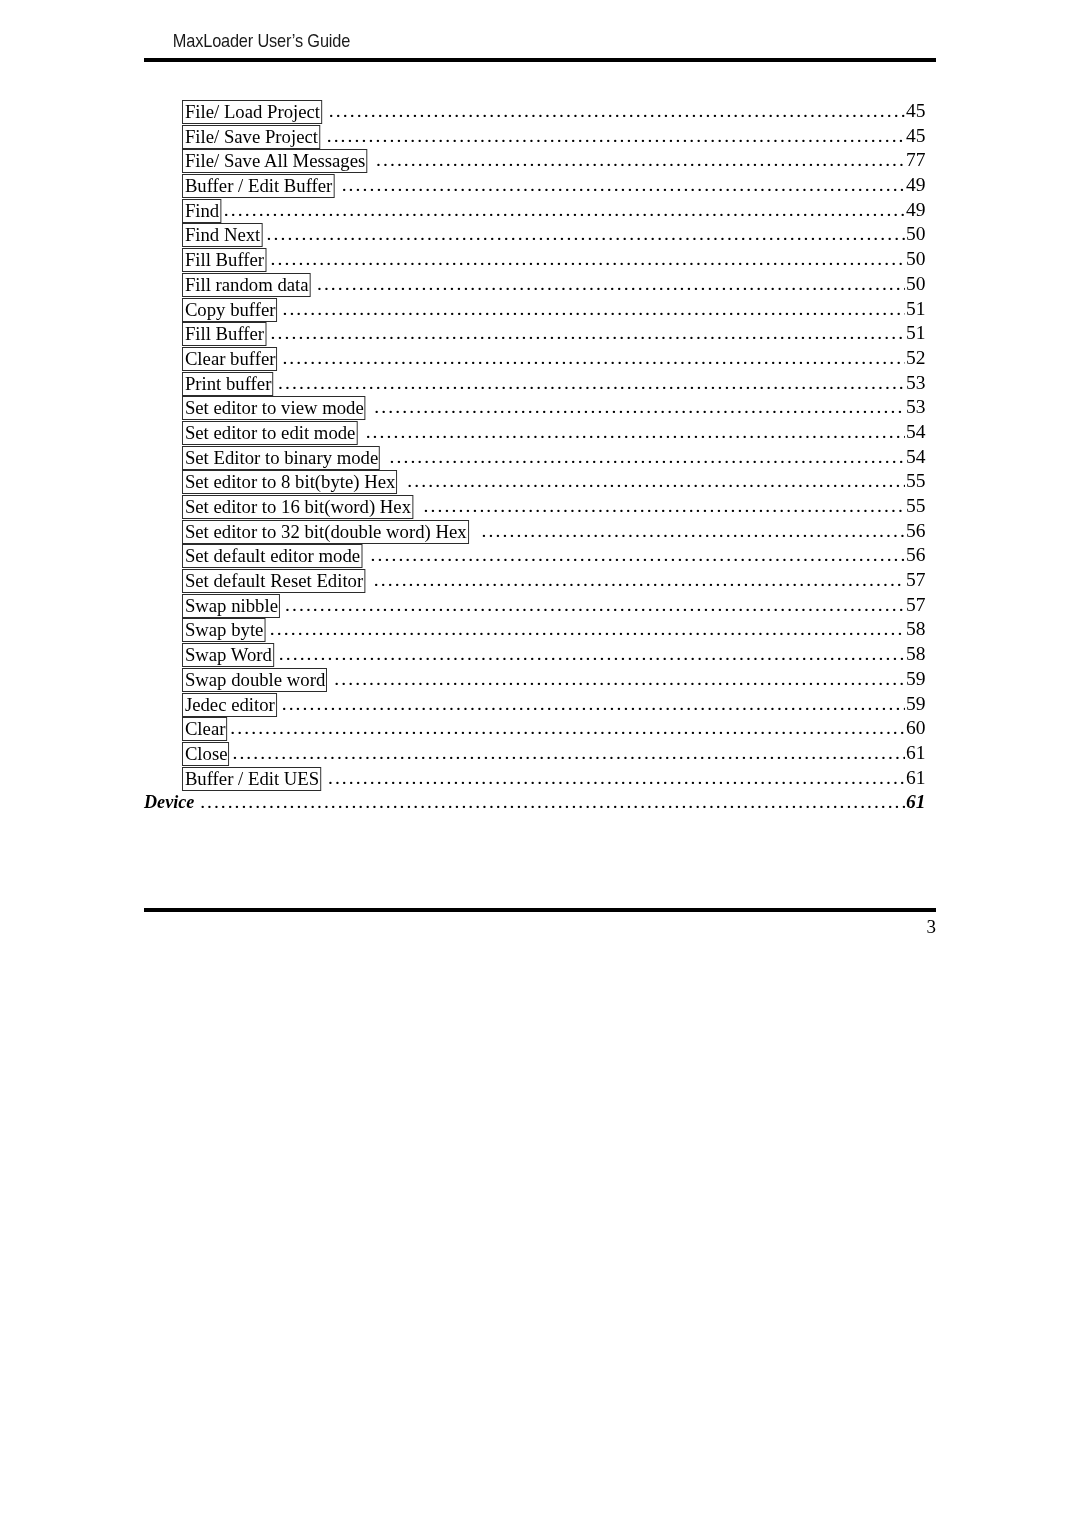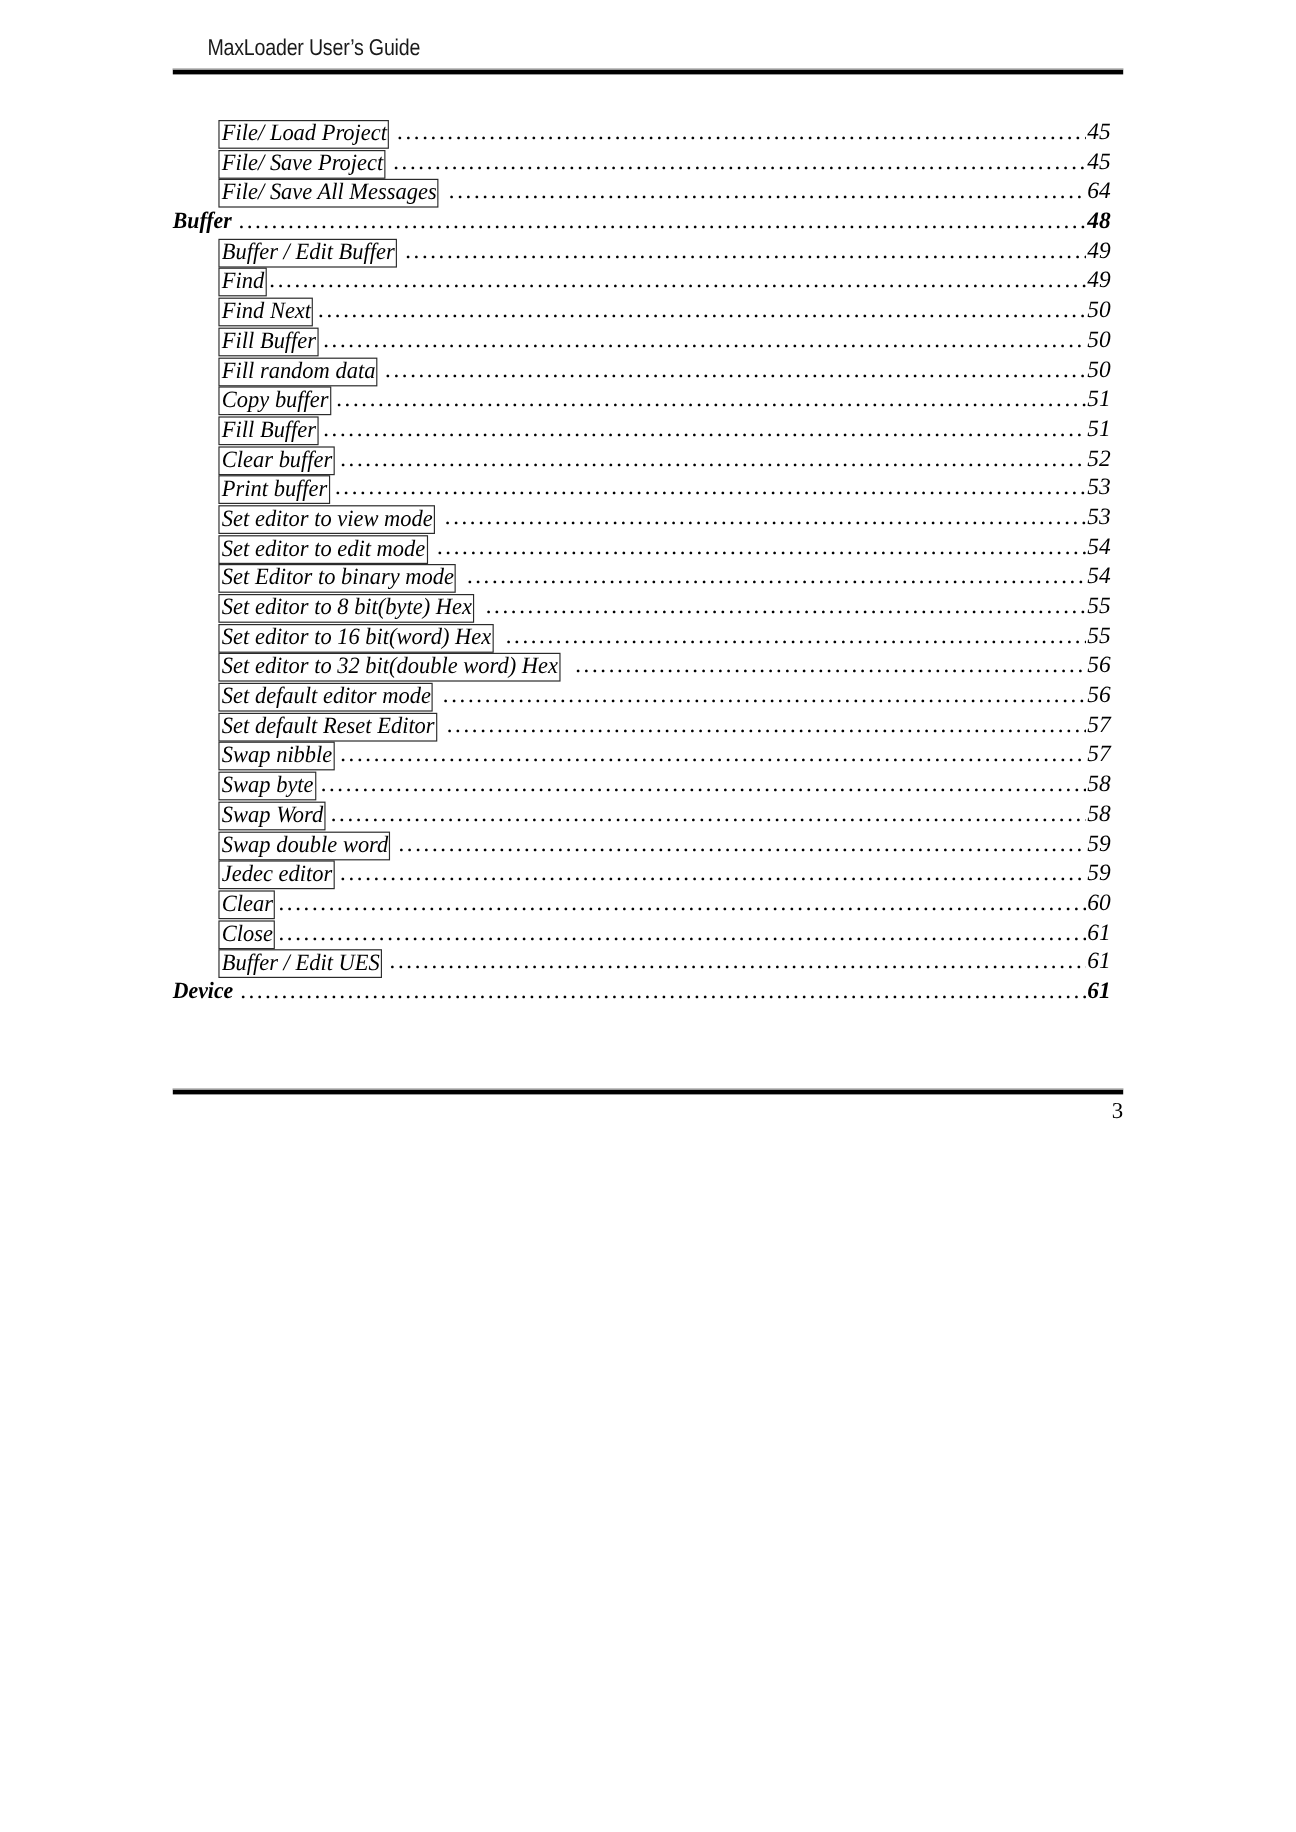--- a/index.html
+++ b/index.html
@@ -65,21 +65,21 @@
     top: 100px;
     width: 792px;
   }
   .toc-row {
     position: relative;
     height: 24.7px;
     display: flex;
     align-items: flex-start;
     white-space: nowrap;
   }
-  .toc-row.level-1 { padding-left: 38px; font-style: italic; }
+  .toc-row.level-1 { padding-left: 38px; }
   .toc-row.level-0 { padding-left: 0px; }
 
   
   .label-box {
     border: 1px solid #2b2b2b;
     padding: 0px 1px 1px 2px;
     font-size: 19.5px;
     line-height: 21px;
     font-family: "Liberation Serif", "DejaVu Serif", serif;
     background: transparent;
@@ -145,26 +145,21 @@
       <span class="pagenum">45</span>
     </div>
     <div class="toc-row level-1">
       <span class="label-box">File/ Save Project</span>
       <span class="leader"></span>
       <span class="pagenum">45</span>
     </div>
     <div class="toc-row level-1">
       <span class="label-box">File/ Save All Messages</span>
       <span class="leader"></span>
-      <span class="pagenum">64</span>
-    </div>
-    <div class="toc-row level-0">
-      <span class="label-plain">Buffer</span>
-      <span class="leader"></span>
-      <span class="pagenum">48</span>
+      <span class="pagenum">77</span>
     </div>
     <div class="toc-row level-1">
       <span class="label-box">Buffer / Edit Buffer</span>
       <span class="leader"></span>
       <span class="pagenum">49</span>
     </div>
     <div class="toc-row level-1">
       <span class="label-box">Find</span>
       <span class="leader"></span>
       <span class="pagenum">49</span>

